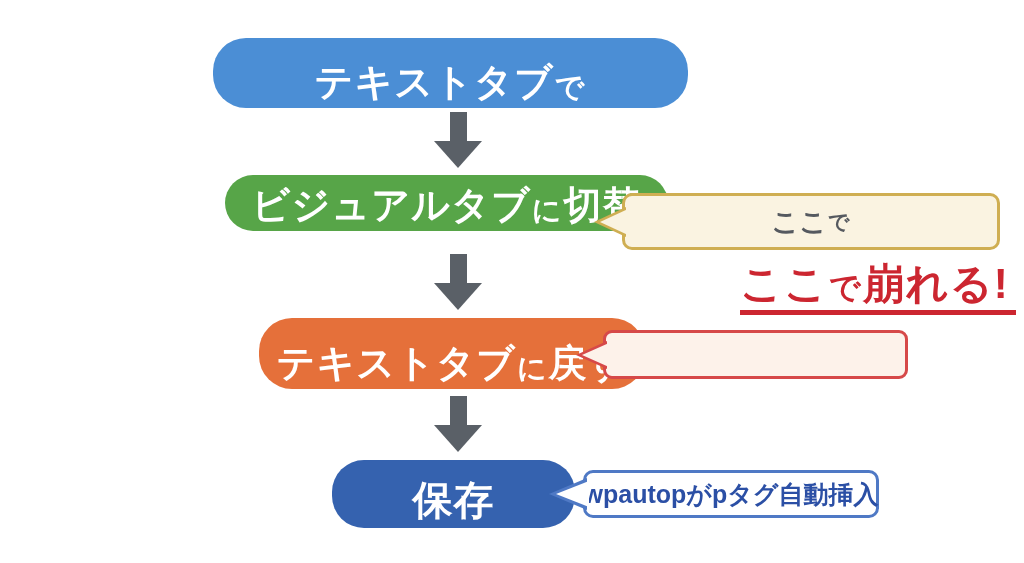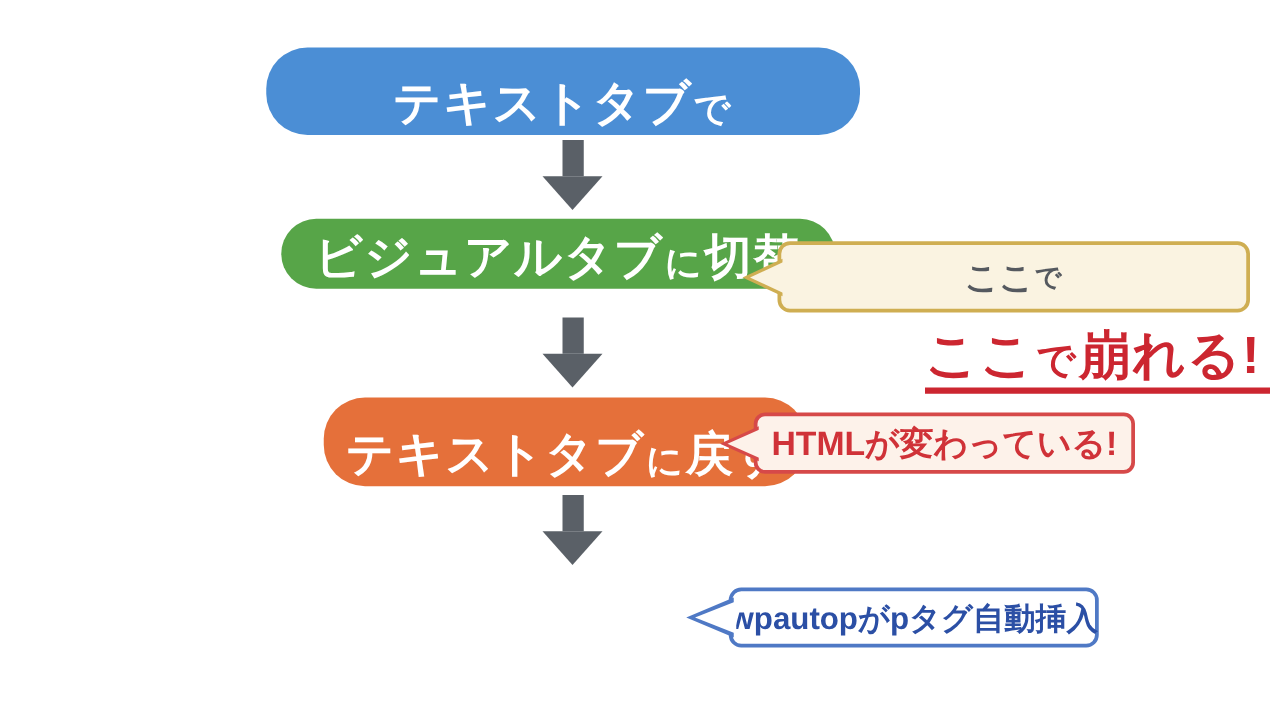--- a/index.html
+++ b/index.html
@@ -163,28 +163,30 @@
 
   <div class="pill pill-3">
     <span>テキストタブ</span>
       <span class="particle">に</span>
       <span>戻す</span>
   </div>
 
   <div class="callout callout-2">
     <span class="tail-outer"></span>
     <span class="tail-inner"></span>
-    <span>HTMLが変わっている!</span>
   </div>
 
   <div class="down-arrow arrow-3">
     <div class="stem"></div>
     <div class="head"></div>
   </div>
 
+  <div class="pill pill-4">
+    <span>保存</span>
+  </div>
 
   <div class="callout callout-3">
     <span class="tail-outer"></span>
     <span class="tail-inner"></span>
     <span>wpautopがpタグ自動挿入</span>
   </div>
 
 </div>
 
 </body></html>

